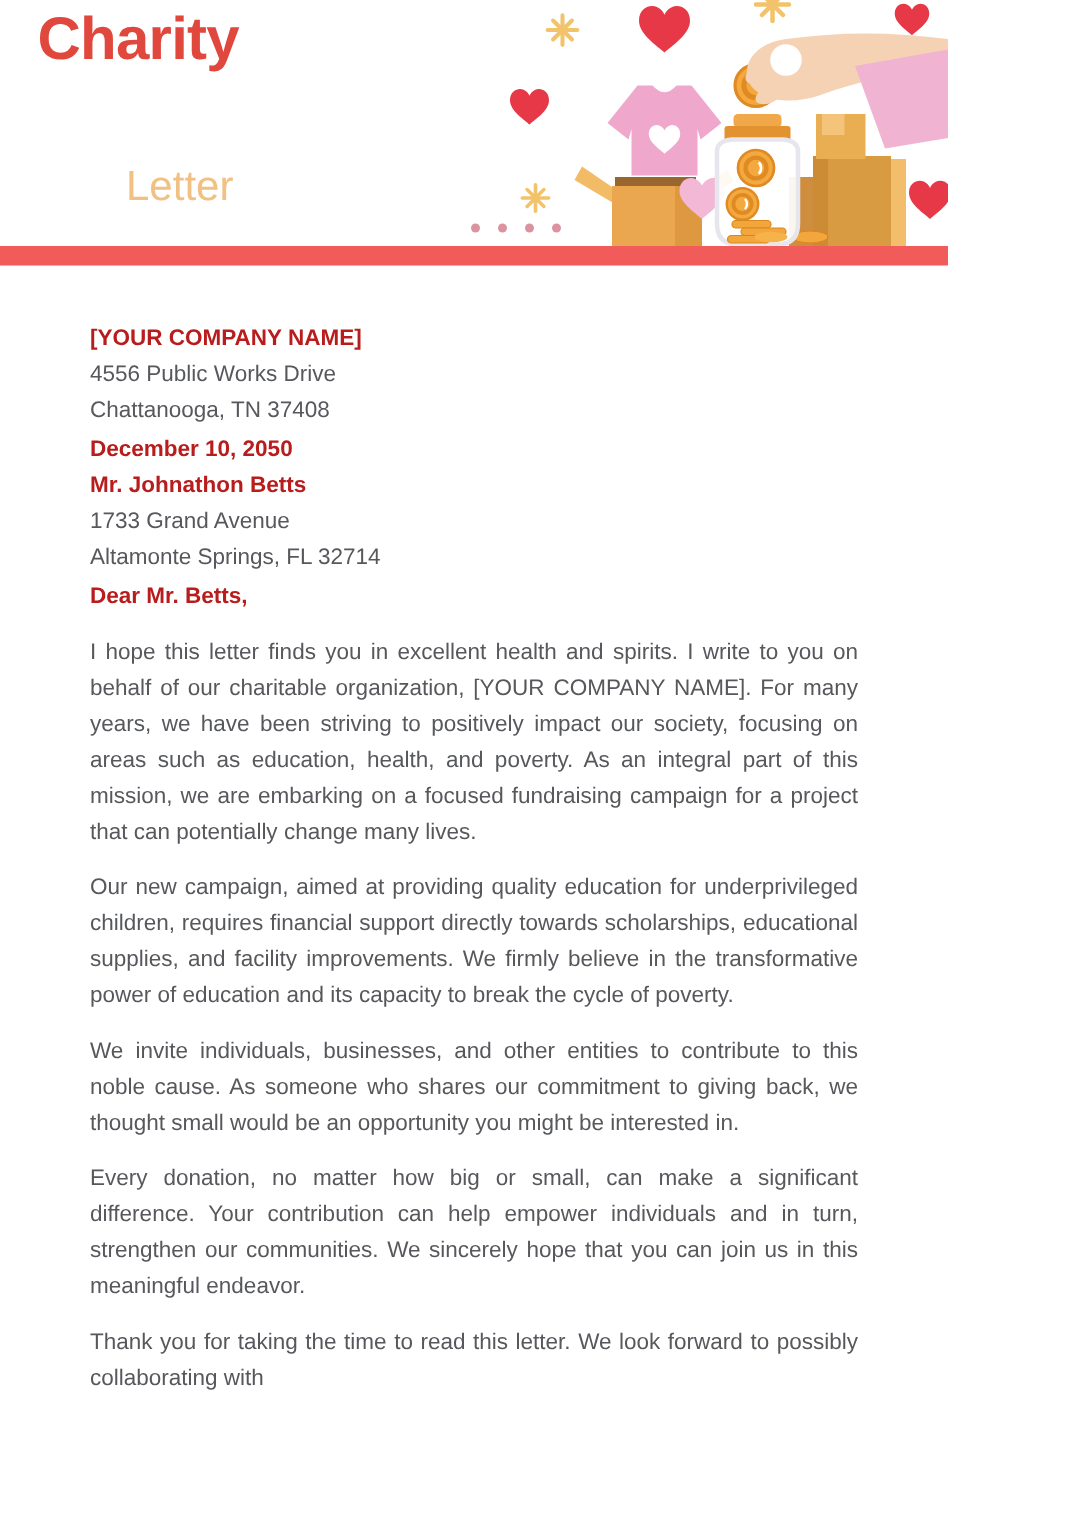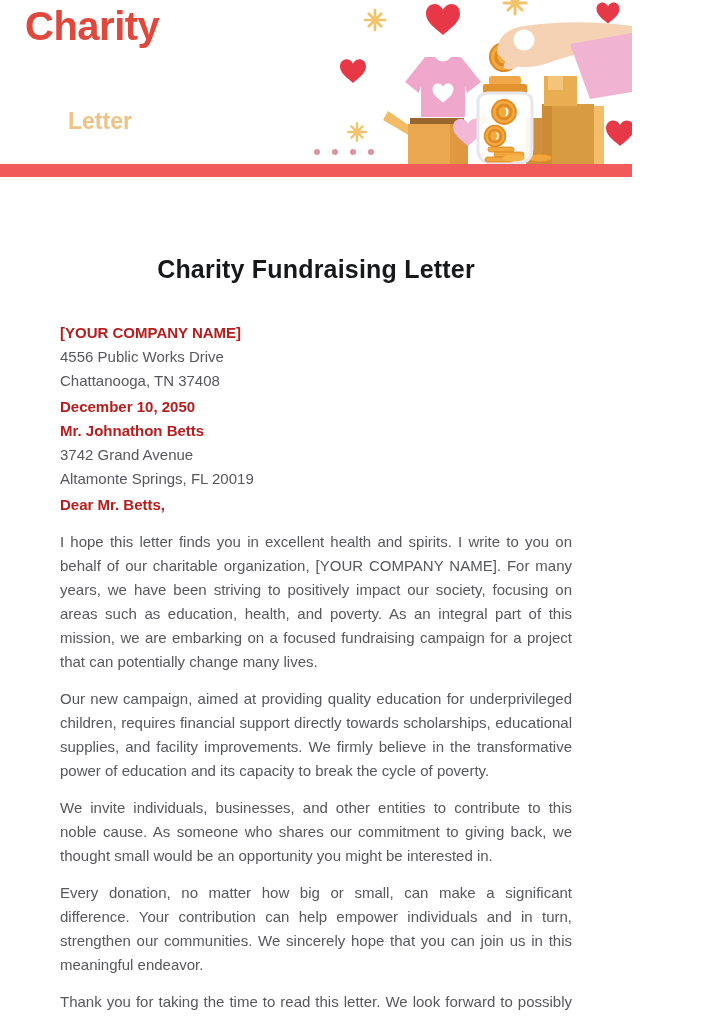--- a/index.html
+++ b/index.html
@@ -8,22 +8,22 @@
     overflow:hidden;font-family:"Liberation Sans",sans-serif;
   }
   
   .header{position:relative;height:177px;background:#fff;}
   .brand{
     position:absolute;left:25px;top:2px;margin:0;
     font-size:40px;line-height:48px;font-weight:800;letter-spacing:-0.5px;
     color:var(--brand-red,#E0483E);
   }
   .brand-sub{
-    position:absolute;left:68px;top:108px;
-    font-size:23px;font-weight:700;color:var(--subtitle-gold,#F0C183);
+    position:absolute;left:84px;top:108px;
+    font-size:28px;font-weight:400;color:var(--subtitle-gold,#F0C183);
   }
   .hero-art{position:absolute;right:0;top:0;width:340px;height:164px;}
   .divider{
     position:absolute;left:0;top:164px;width:720px;height:13px;
     background:var(--divider-red,#F15B59);
   }
   
   .f-heart{fill:var(--heart-red,#E73848);}
   .f-shirt{fill:var(--shirt-pink,#EFA8CC);}
   .f-sleeve{fill:#F0B3D2;}
@@ -131,34 +131,33 @@
         <circle cx="61" cy="152" r="3"></circle>
         <circle cx="79" cy="152" r="3"></circle>
       </g>
     </svg>
 
     <div class="divider"></div>
   </div>
 
   <div class="content">
 
-    <h2 class="doc-title">Charity Fundraising Letter</h2>
 
     <div class="block sender">
       <div class="b">[YOUR COMPANY NAME]</div>
       <div>4556 Public Works Drive</div>
       <div>Chattanooga, TN 37408</div>
     </div>
 
     <div class="block date-line b">December 10, 2050</div>
 
     <div class="block recipient">
       <div class="b">Mr. Johnathon Betts</div>
-      <div>3742 Grand Avenue</div>
-      <div>Altamonte Springs, FL 20019</div>
+      <div>1733 Grand Avenue</div>
+      <div>Altamonte Springs, FL 32714</div>
     </div>
 
     <div class="block salutation b">Dear Mr. Betts,</div>
 
     <div class="letter-body">
       <p>I hope this letter finds you in excellent health and spirits. I write to you on behalf of our charitable organization, [YOUR COMPANY NAME]. For many years, we have been striving to positively impact our society, focusing on areas such as education, health, and poverty. As an integral part of this mission, we are embarking on a focused fundraising campaign for a project that can potentially change many lives.</p>
       <p>Our new campaign, aimed at providing quality education for underprivileged children, requires financial support directly towards scholarships, educational supplies, and facility improvements. We firmly believe in the transformative power of education and its capacity to break the cycle of poverty.</p>
       <p>We invite individuals, businesses, and other entities to contribute to this noble cause. As someone who shares our commitment to giving back, we thought small would be an opportunity you might be interested in.</p>
       <p>Every donation, no matter how big or small, can make a significant difference. Your contribution can help empower individuals and in turn, strengthen our communities. We sincerely hope that you can join us in this meaningful endeavor.</p>
       <p>Thank you for taking the time to read this letter. We look forward to possibly collaborating with</p>

